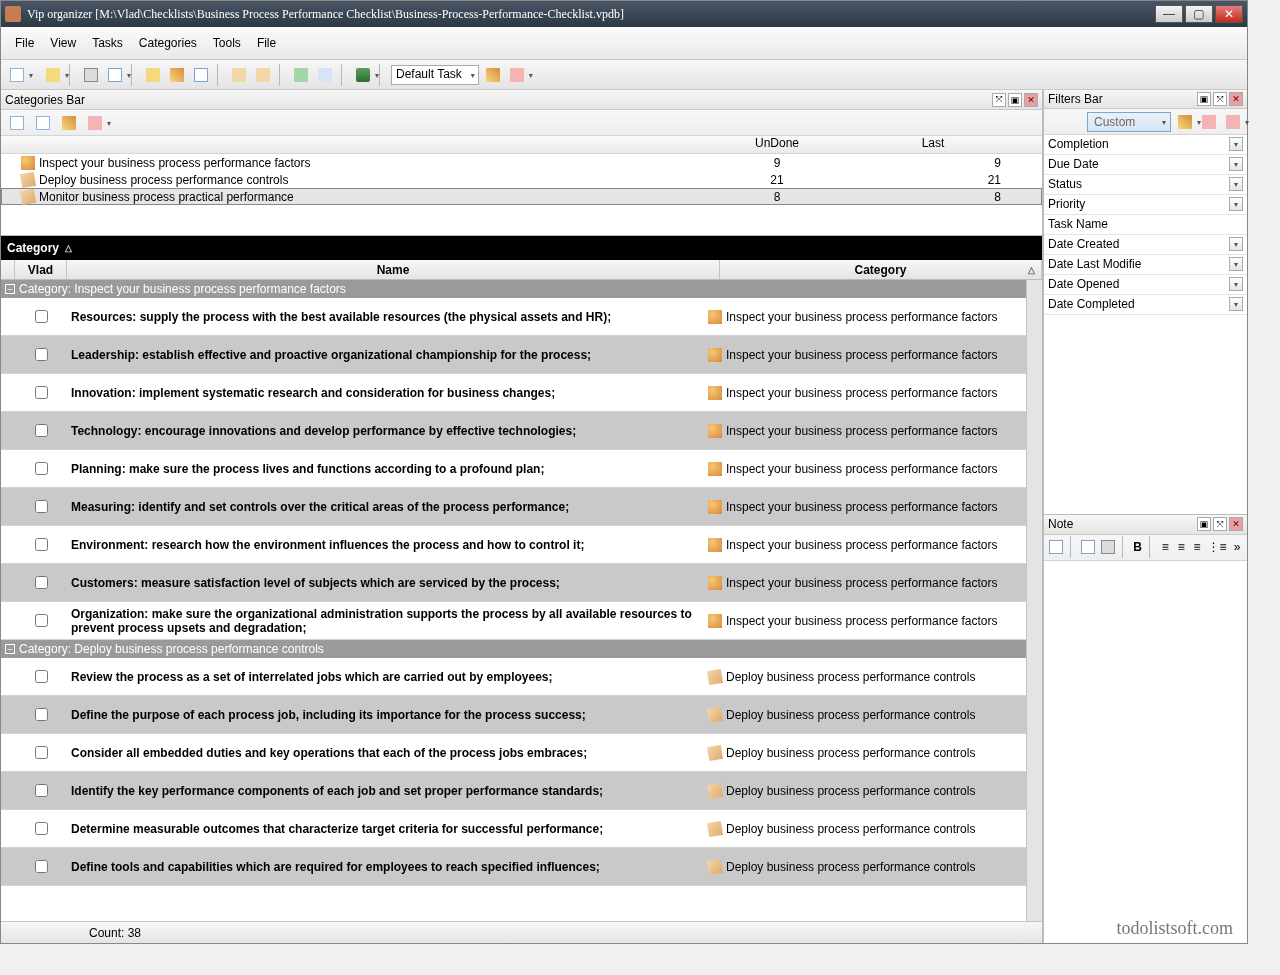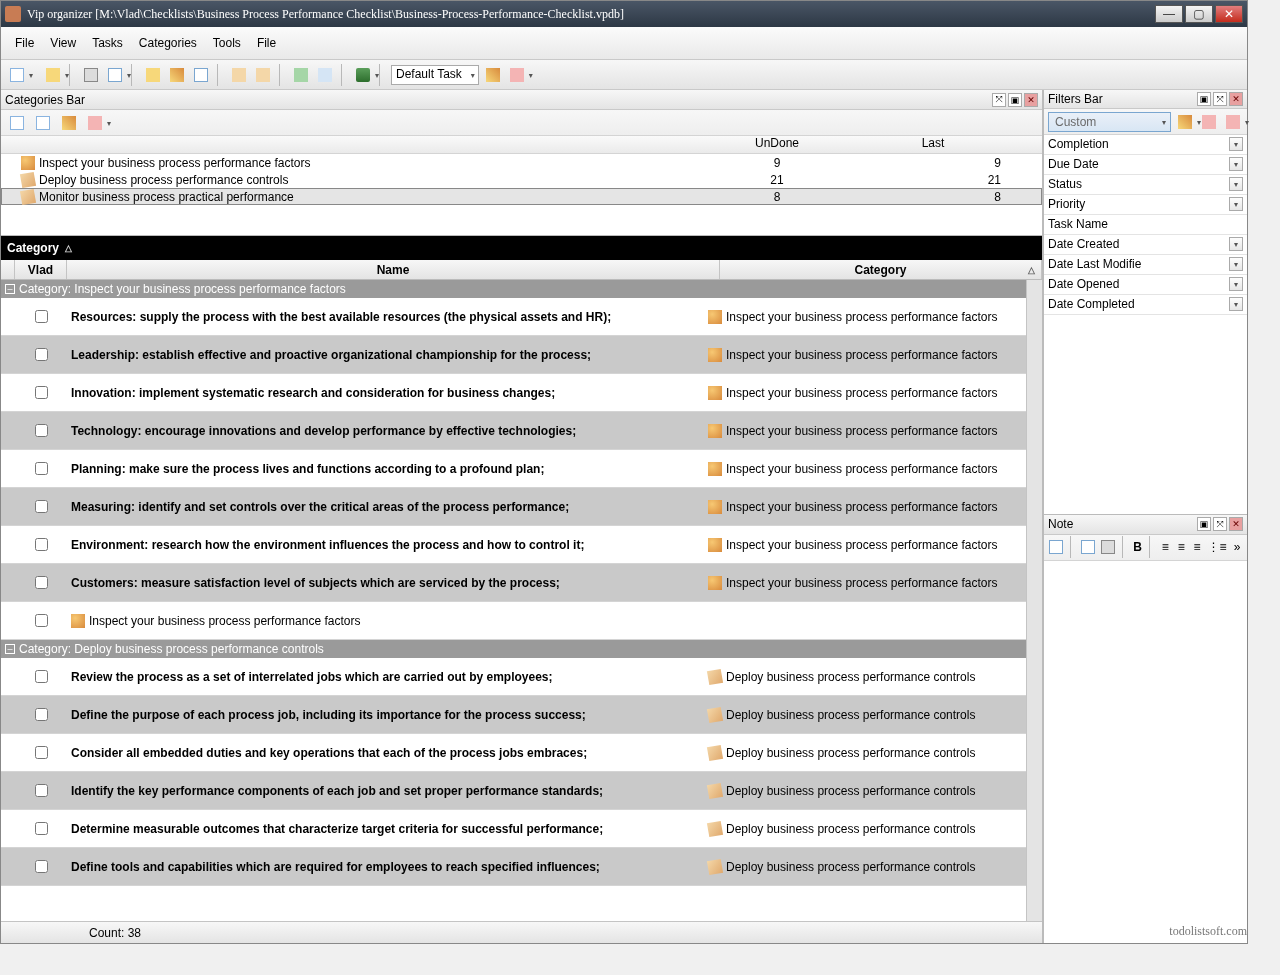--- a/index.html
+++ b/index.html
@@ -70,32 +70,32 @@
 .cell-done{width:52px; display:flex; justify-content:center;}
 .cell-done input{width:13px;height:13px;}
 .cell-name{flex:1; font-size:12px;font-weight:bold;}
 .cell-cat{width:322px; display:flex; align-items:center; gap:4px; font-size:12px;}
 
 .statusbar{height:22px; border-top:1px solid #c4c4c4; background:linear-gradient(to bottom,#f7f7f7,#e4e4e4); display:flex; align-items:center; padding:0 8px; font-size:12px;}
 .statusbar .count{margin-left:80px;}
 
 
 .filter-tools{height:26px; background:linear-gradient(to bottom,#f7f7f7,#eee); border-bottom:1px solid #d4d4d4; display:flex; align-items:center; padding:0 4px; gap:4px;}
-.filter-combo{flex:1; border:1px solid #7aa6d0; background:linear-gradient(to bottom,#eaf0f8,#d8e6f4); height:20px; padding:2px 18px 2px 6px; position:relative; color:#6a6a6a; font-size:11px;}
+.filter-combo{flex:1; border:1px solid #7aa6d0; background:linear-gradient(to bottom,#eaf0f8,#d8e6f4); height:20px; padding:2px 18px 2px 6px; position:relative; color:#6a6a6a; font-size:11px;margin-left:39px;}
 .filter-combo .arrow{position:absolute; right:4px; top:50%; transform:translateY(-50%); font-size:8px; color:#555;}
 .filter-list{flex:1; background:#fff; border-bottom:1px solid #bbb; overflow:auto;}
 .filter-row{height:20px; border-bottom:1px solid #e4e4e4; display:flex; align-items:center; padding:0 4px; font-size:11px;}
 .filter-row .lbl{flex:1;}
 .filter-row .dd{width:14px; height:14px; border:1px solid #aaa; background:linear-gradient(to bottom,#fdfdfd,#e6e6e6); display:flex; align-items:center; justify-content:center; font-size:8px; color:#555;}
 
 .notepanel{display:flex; flex-direction:column; height:440px;}
 .note-tools{height:26px; background:linear-gradient(to bottom,#f7f7f7,#eee); border-bottom:1px solid #d4d4d4; display:flex; align-items:center; padding:0 4px; gap:4px;}
 .note-body{flex:1; background:#fff;}
 
-.watermark{position:absolute; bottom:4px; right:0; font-family:Georgia,serif; font-size:12px; color:#777;}
+.watermark{position:absolute; bottom:4px; right:14px; font-family:Georgia,serif; font-size:18px; color:#777;}
 
 .scrollbar-v{width:16px; background:#e4e4e4; border-left:1px solid #c4c4c4;}
 
 
 .g-new{background:#fff; border:1px solid #8ab4e0;}
 .g-folder{background:#f7d87a;}
 .g-print{background:#dcdcdc; border:1px solid #888;}
 .g-sheet{background:#fff; border:1px solid #7aa6d0;}
 .g-wand{background:linear-gradient(45deg,#f7d87a,#d88a3c);}
 .g-undo{background:#f4d7a8;}
@@ -353,20 +353,21 @@
               <div class="cell cell-cat">
                 <span class="caticon people"></span>
                 <span>Inspect your business process performance factors</span>
               </div>
             </div>
             <div class="gridrow">
               <div class="cell cell-expand"></div>
               <div class="cell cell-done">
                 <input type="checkbox" style="">
               </div>
+              <div class="cell cell-name">Organization: make sure the organizational administration supports the process by all available resources to prevent process upsets and degradation;</div>
               <div class="cell cell-cat">
                 <span class="caticon people"></span>
                 <span>Inspect your business process performance factors</span>
               </div>
             </div>
             <div class="gridgroup">
               <span class="exp">–</span>
               <span>Category: Deploy business process performance controls</span>
             </div>
             <div class="gridrow">

